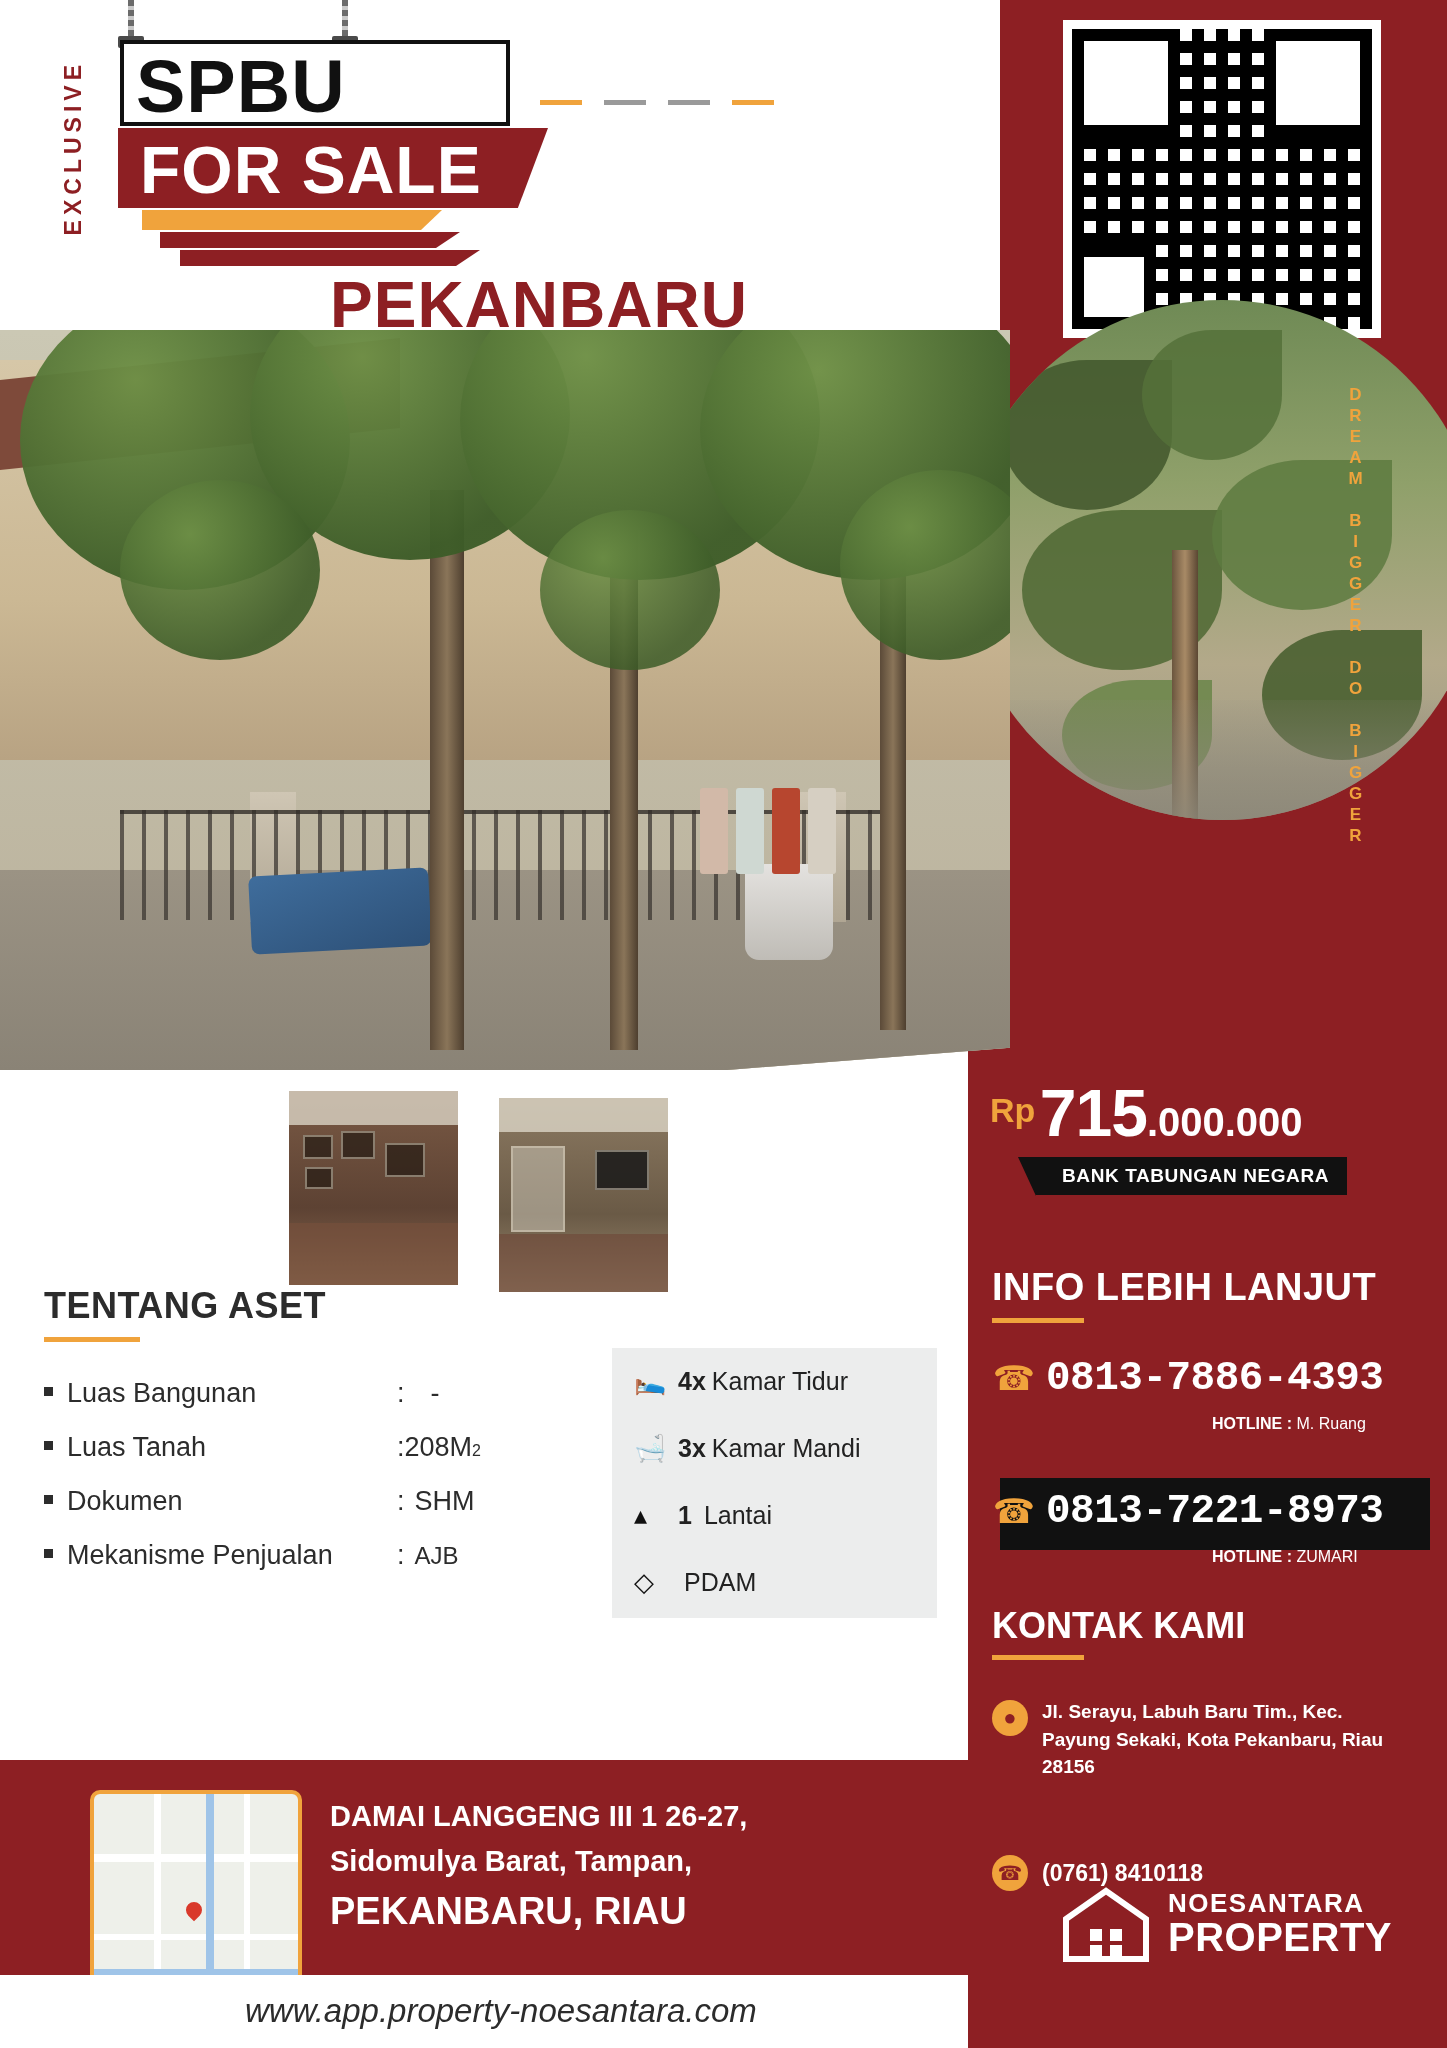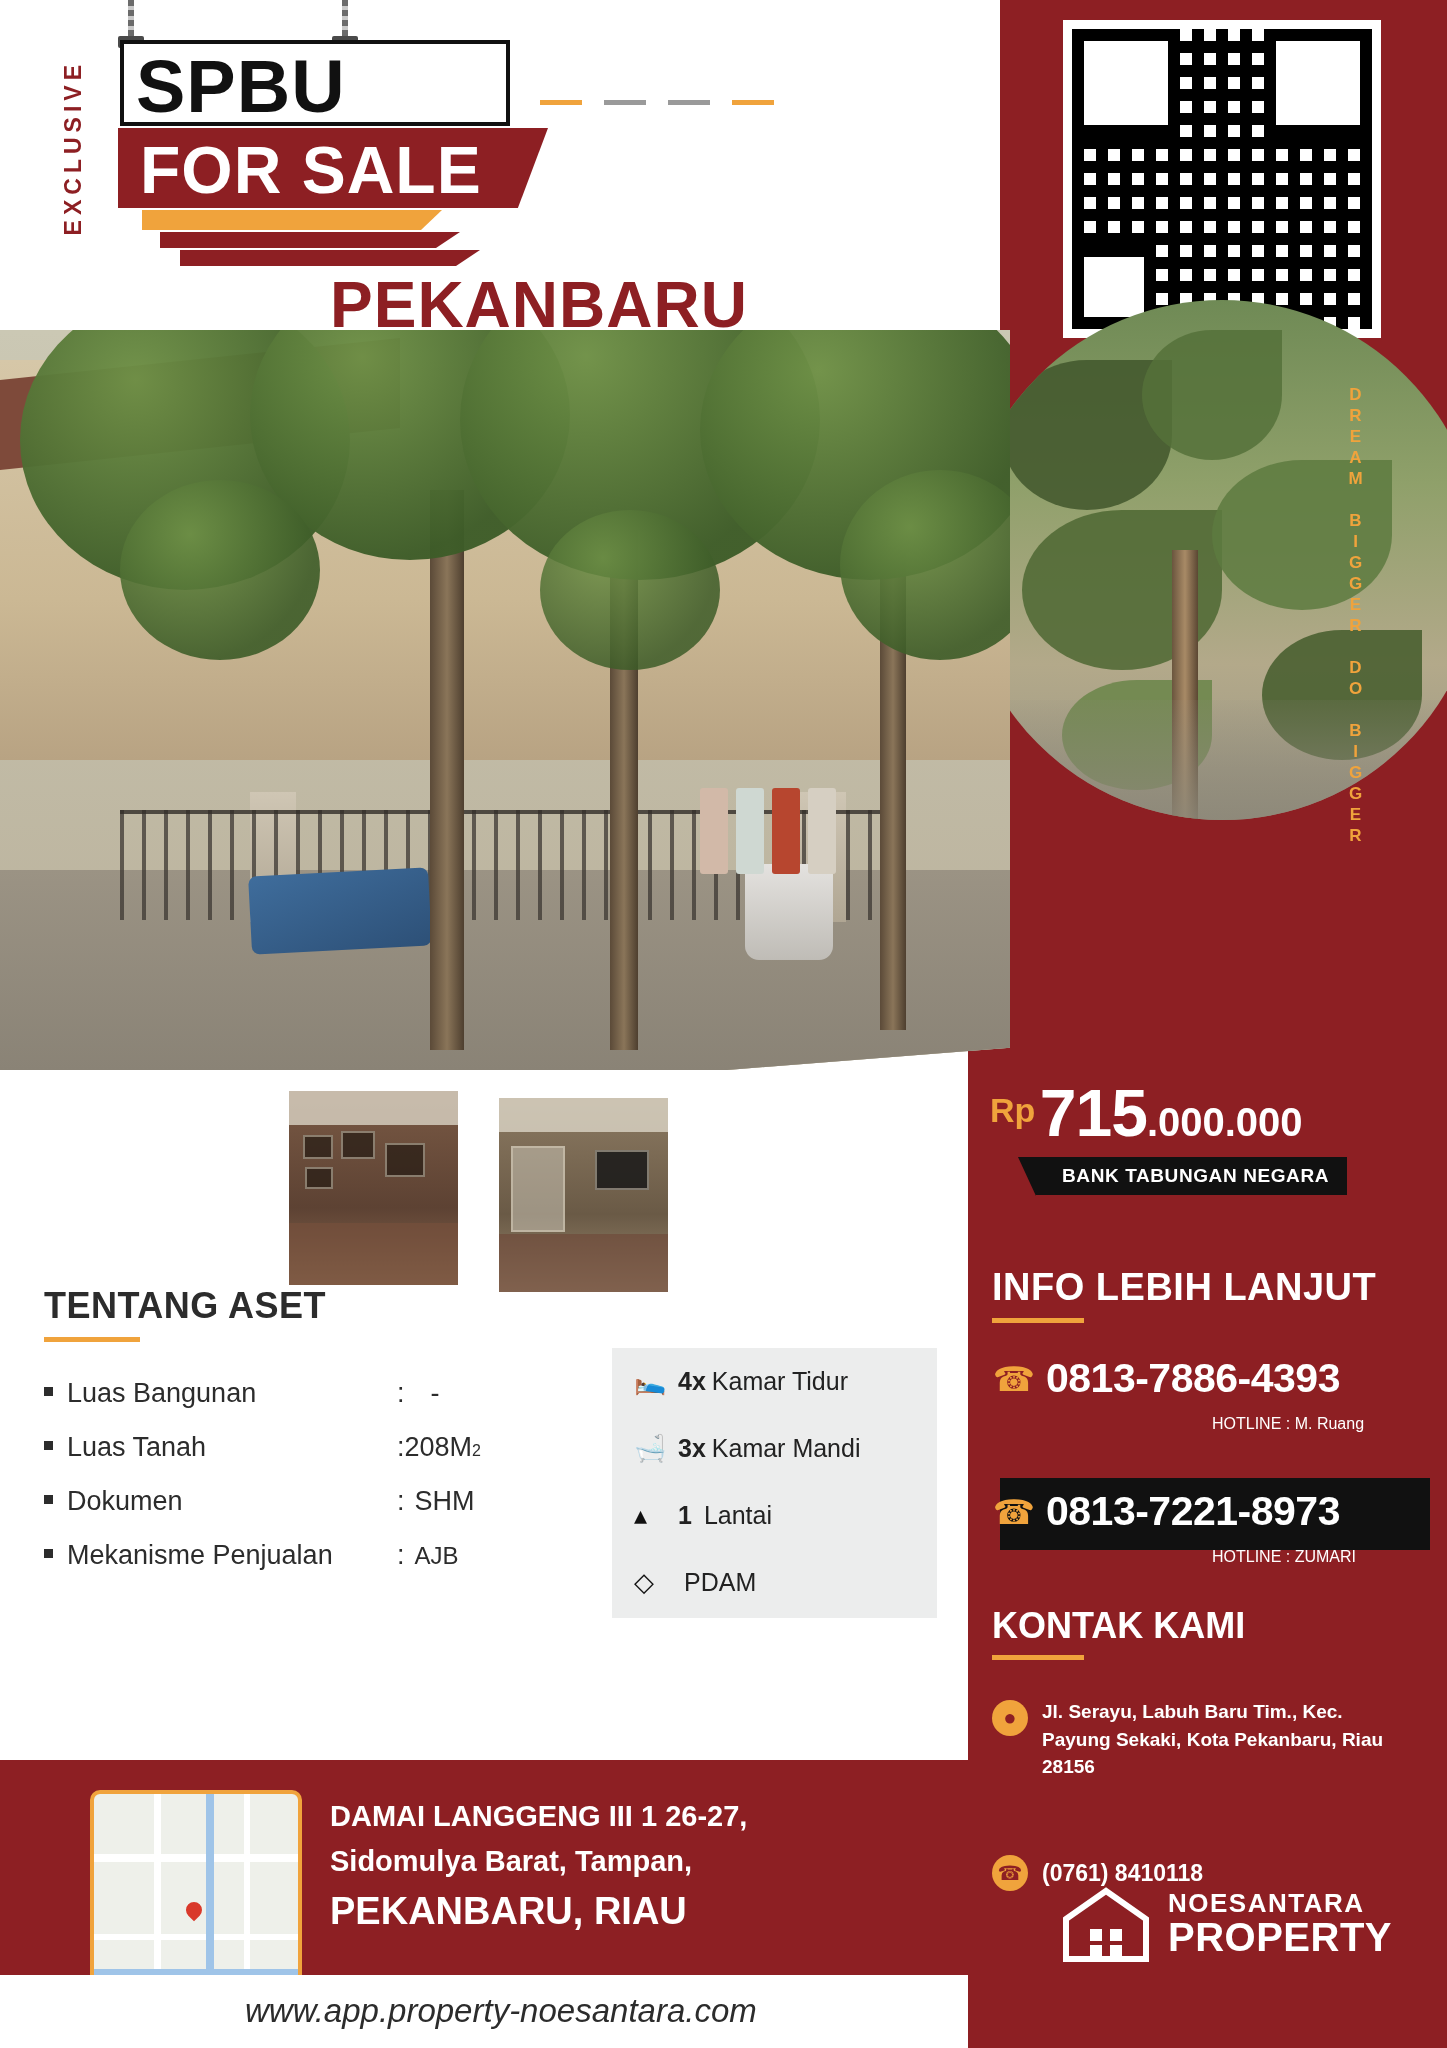--- a/index.html
+++ b/index.html
@@ -113,30 +113,30 @@
   .info-title {
     position: absolute; left: 992px; top: 1266px;
     color: #ffffff; font-size: 38px; font-weight: 800; letter-spacing: .5px;
   }
   .info-rule {
     position: absolute; left: 992px; top: 1318px;
     width: 92px; height: 5px; background: #f0a33c;
   }
   .phone-row { position: absolute; display: flex; align-items: center; }
   .phone-num {
-    color: #ffffff; font-size: 41px; font-weight: 800; letter-spacing: -.5px;
+    color: #ffffff; font-size: 41px; font-weight: 800; letter-spacing: -.5px; font-family: Liberation Mono, monospace;
   }
   .phone-icon {
     width: 44px; height: 44px; margin-right: 10px;
     color: #f0a33c; font-size: 34px; line-height: 44px; text-align: center;
   }
   .hot-line {
     position: absolute; color: #ffffff; font-size: 16px;
   }
-  .hot-label { font-weight: 400; }
+  .hot-label { font-weight: 700; }
   .hot-name { font-weight: 400; }
   .phone2-bg {
     position: absolute; left: 1000px; top: 1478px;
     width: 430px; height: 72px; background: #111;
   }
 
   
   .kontak-title {
     position: absolute; left: 992px; top: 1605px;
     color: #ffffff; font-size: 36px; font-weight: 800;

